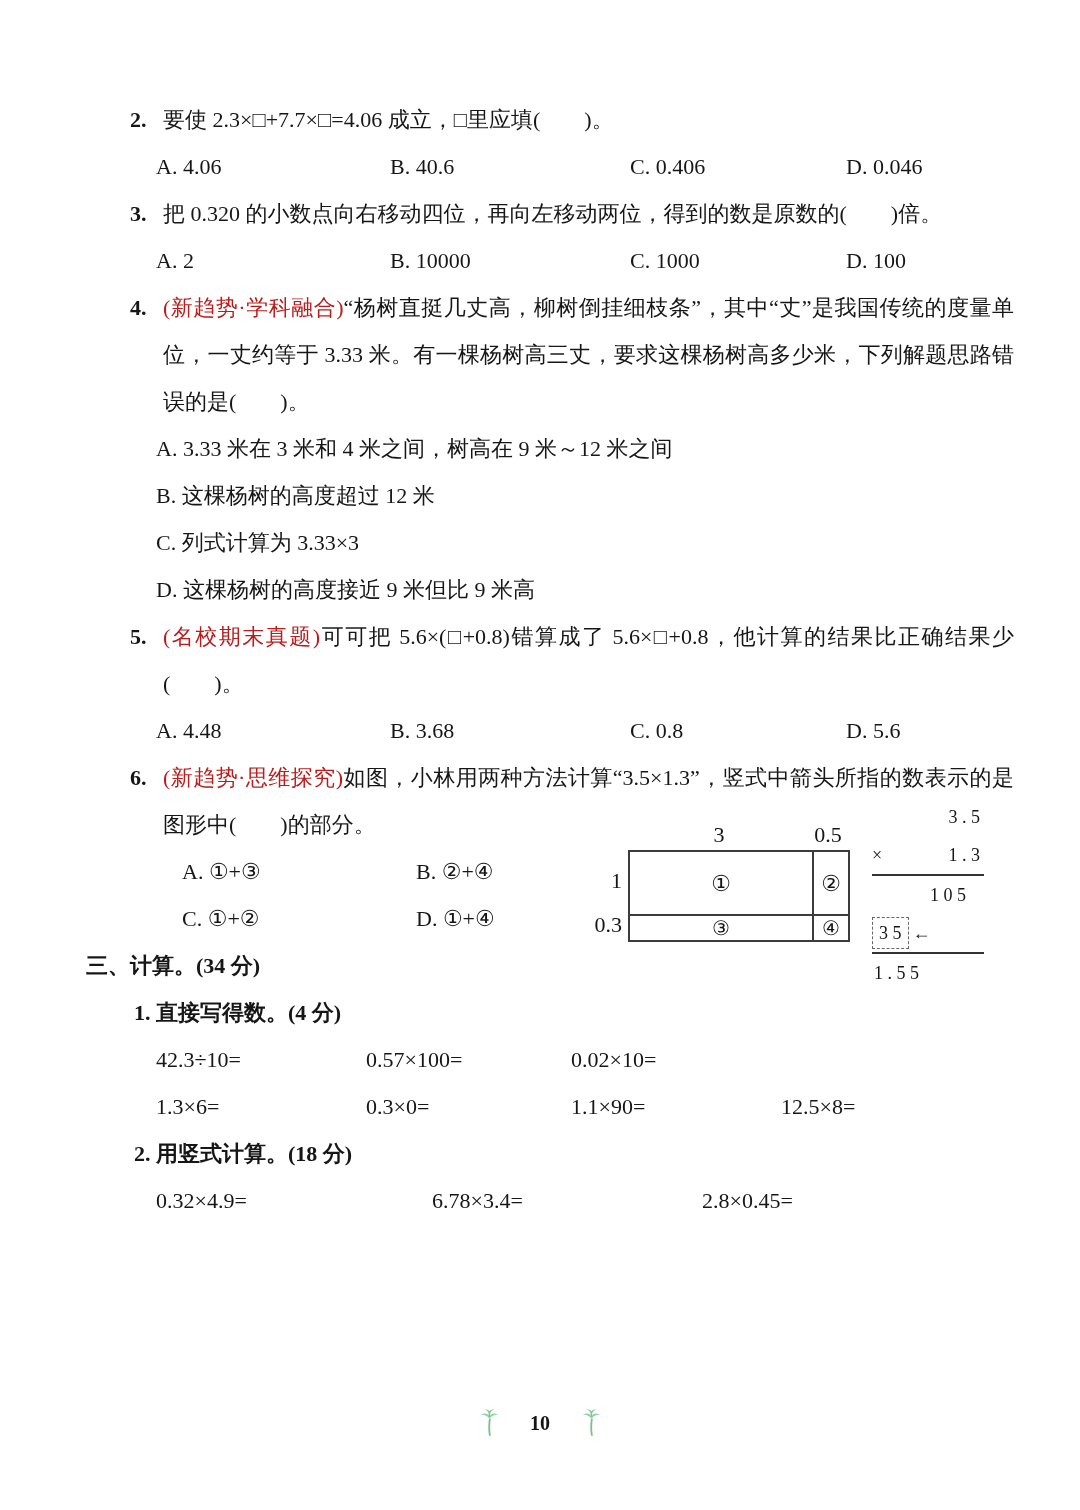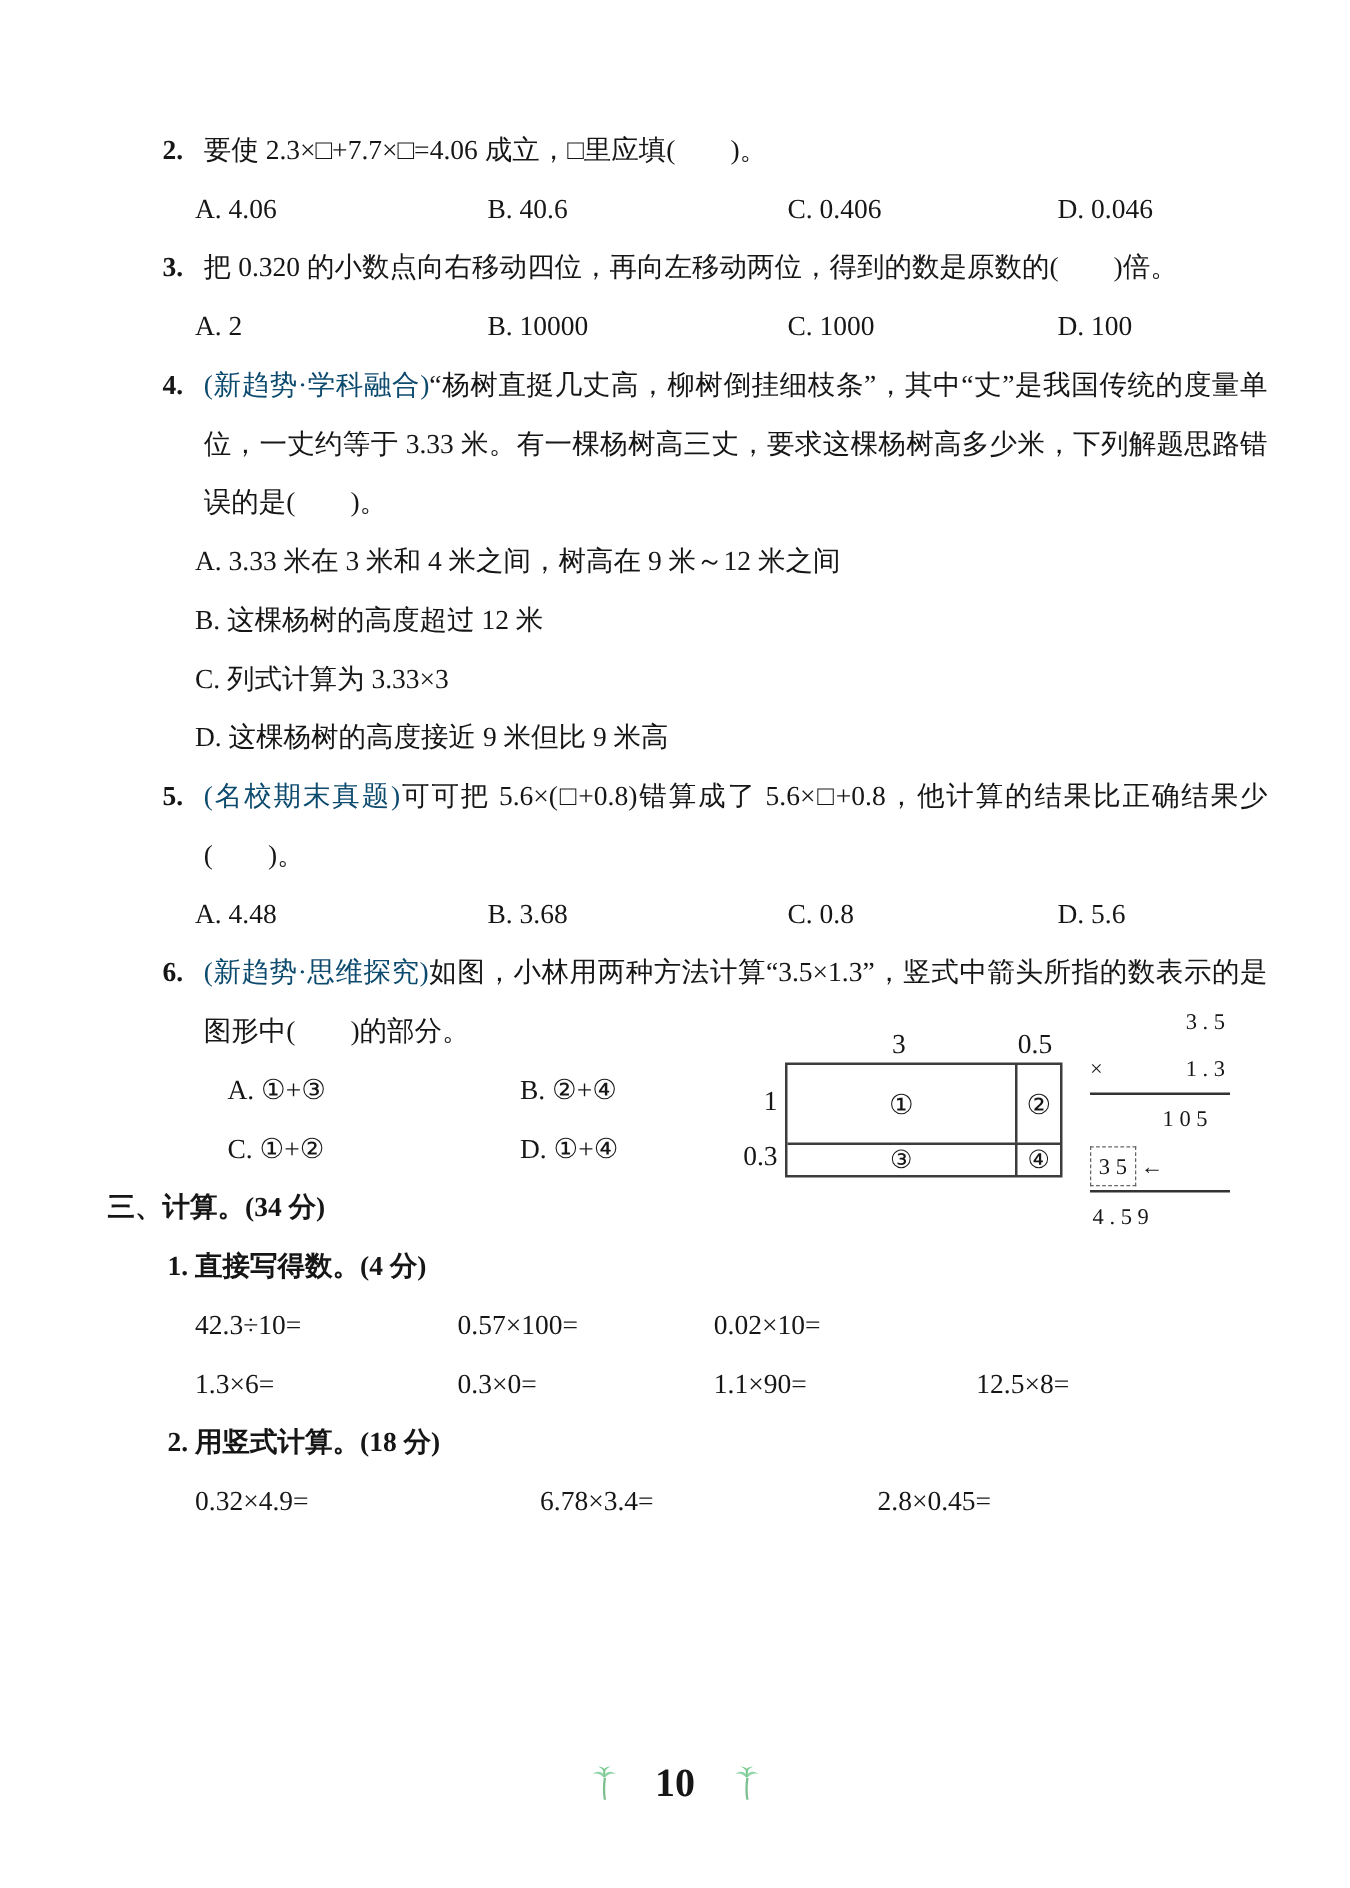--- a/index.html
+++ b/index.html
@@ -9,21 +9,21 @@
     background: #ffffff;
     font-family: "Liberation Serif", "DejaVu Serif", serif;
     color: #161616;
     font-size: 22px;
   }
   .page { position: relative; width: 1080px; height: 1510px; overflow: hidden; background:#fff; }
   .content { position: absolute; left: 130px; top: 96px; width: 884px; }
 
   .q { position: relative; padding-left: 33px; line-height: 47px; text-align: justify; }
   .qnum { position: absolute; left: 0; top: 0; font-weight: bold; }
-  .tag { color: #0c4a6e; }
+  .tag { color: #b91c1c; }
 
   .opt-grid4 {
     display: grid;
     grid-template-columns: 234px 240px 216px auto;
     padding-left: 26px;
     line-height: 47px;
   }
   .opt-grid2 {
     display: grid;
     grid-template-columns: 234px auto;
@@ -79,21 +79,21 @@
     grid-template-columns: 276px 270px auto;
     padding-left: 26px;
     line-height: 47px;
   }
 
   
   .footer {
     position: absolute; left: 0; top: 1408px; width: 1080px;
     display: flex; align-items: center; justify-content: center; gap: 30px;
   }
-  .pagenum { font-weight: bold; font-size: 32px; }
+  .pagenum { font-weight: bold; font-size: 20px; }
   .palm { width: 22px; height: 30px; }
 </style>
 </head>
 <body>
 
 <div class="page">
   <div class="content">
 
     <div class="q">
       <span class="qnum">2.</span>
@@ -177,21 +177,21 @@
           <span>×</span>
           <span>1 . 3</span>
         </div>
         <div class="vline"></div>
         <div class="vr vr3">1 0 5</div>
         <div class="vr vr4">
           <span class="dashbox">3 5</span>
           <span>←</span>
         </div>
         <div class="vline"></div>
-        <div class="vr vr5">4 . 5 9</div>
+        <div class="vr vr5">1 . 5 5</div>
       </div>
     </div>
 
     <div class="sec-title">三、计算。(34 分)</div>
 
     <div class="part-title">1. 直接写得数。(4 分)</div>
     <div class="calc-grid4">
       <span>42.3÷10=</span>
       <span>0.57×100=</span>
       <span>0.02×10=</span>

